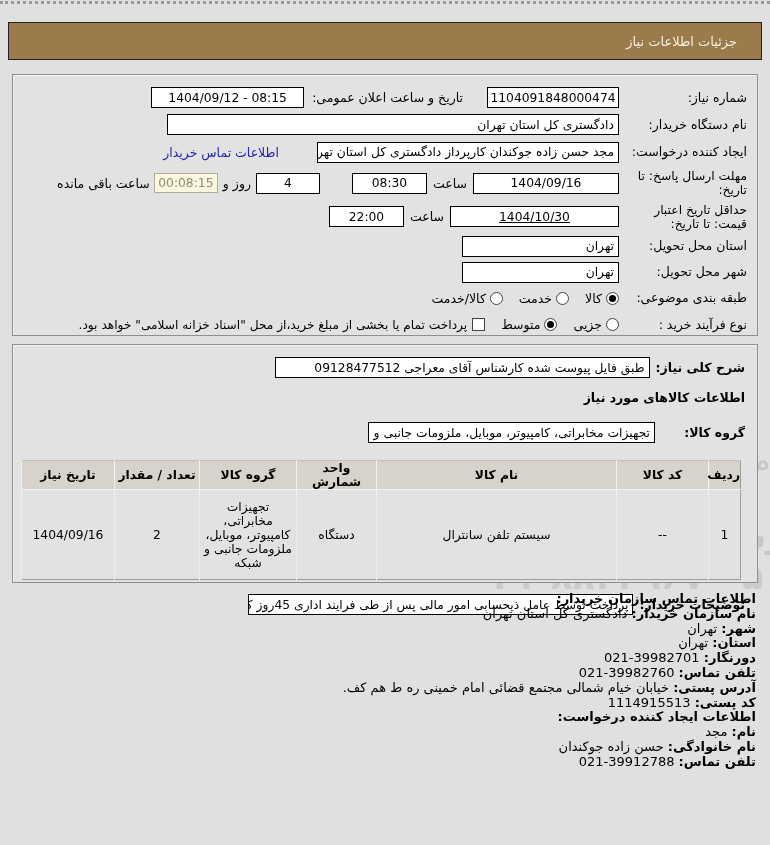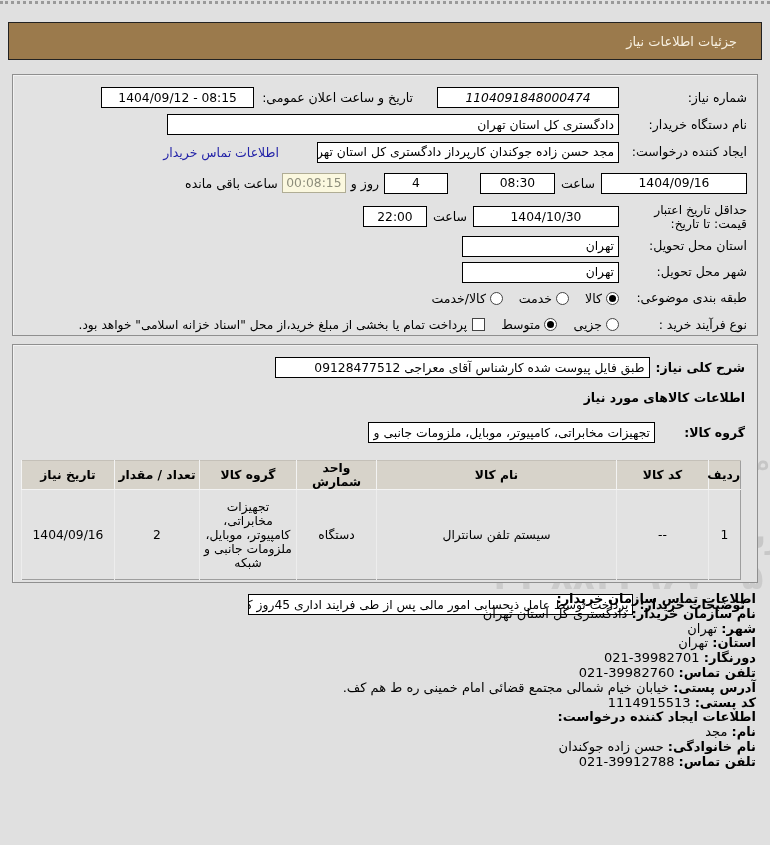--- a/index.html
+++ b/index.html
@@ -82,55 +82,56 @@
 <div class="content">
 
   <div class="title-bar">
     <span>جزئیات اطلاعات نیاز</span>
   </div>
 
   <div class="panel panel-1">
 
     <div class="frow" style="height:27px;">
       <span class="flabel">شماره نیاز:</span>
-      <div class="ibox ltr" style="width:182px;font-style:italic;">1104091848000474</div>
+      <div class="ibox ltr" style="width:132px;">1104091848000474</div>
       <span style="width:24px;"></span>
       <span>تاریخ و ساعت اعلان عمومی:</span>
       <span style="width:8px;"></span>
       <div class="ibox ltr" style="width:153px;">1404/09/12 - 08:15</div>
     </div>
 
     <div class="frow" style="height:27px;">
       <span class="flabel">نام دستگاه خریدار:</span>
       <div class="ibox rt" style="width:452px;">دادگستری کل استان تهران</div>
     </div>
 
     <div class="frow" style="height:28px;">
       <span class="flabel">ایجاد کننده درخواست:</span>
       <div class="ibox rt" style="width:302px;">مجد حسن زاده جوکندان کارپرداز دادگستری کل استان تهران</div>
       <span style="width:38px;"></span>
       <span class="link">اطلاعات تماس خریدار</span>
     </div>
 
     <div class="frow" style="height:34px;">
+      <span class="flabel two">مهلت ارسال پاسخ: تا تاریخ:</span>
       <div class="ibox ltr" style="width:146px;">1404/09/16</div>
       <span style="margin:0 6px;">ساعت</span>
       <div class="ibox ltr" style="width:75px;">08:30</div>
       <span style="width:32px;"></span>
       <div class="ibox ltr" style="width:64px;">4</div>
       <span style="margin:0 5px;">روز و</span>
       <div class="remain">00:08:15</div>
       <span style="margin-right:4px;">ساعت باقی مانده</span>
     </div>
 
     <div class="frow" style="height:33px;">
       <span class="flabel two">حداقل تاریخ اعتبار قیمت: تا تاریخ:</span>
-      <div class="ibox ltr" style="width:146px;">1404/10/30</div>
+      <div class="ibox ltr" style="width:169px;text-decoration:underline;">1404/10/30</div>
       <span style="margin:0 6px;">ساعت</span>
-      <div class="ibox ltr" style="width:64px;">22:00</div>
+      <div class="ibox ltr" style="width:75px;">22:00</div>
     </div>
 
     <div class="frow" style="height:26px;">
       <span class="flabel">استان محل تحویل:</span>
       <div class="ibox rt" style="width:157px;">تهران</div>
     </div>
 
     <div class="frow" style="height:26px;">
       <span class="flabel">شهر محل تحویل:</span>
       <div class="ibox rt" style="width:157px;">تهران</div>

